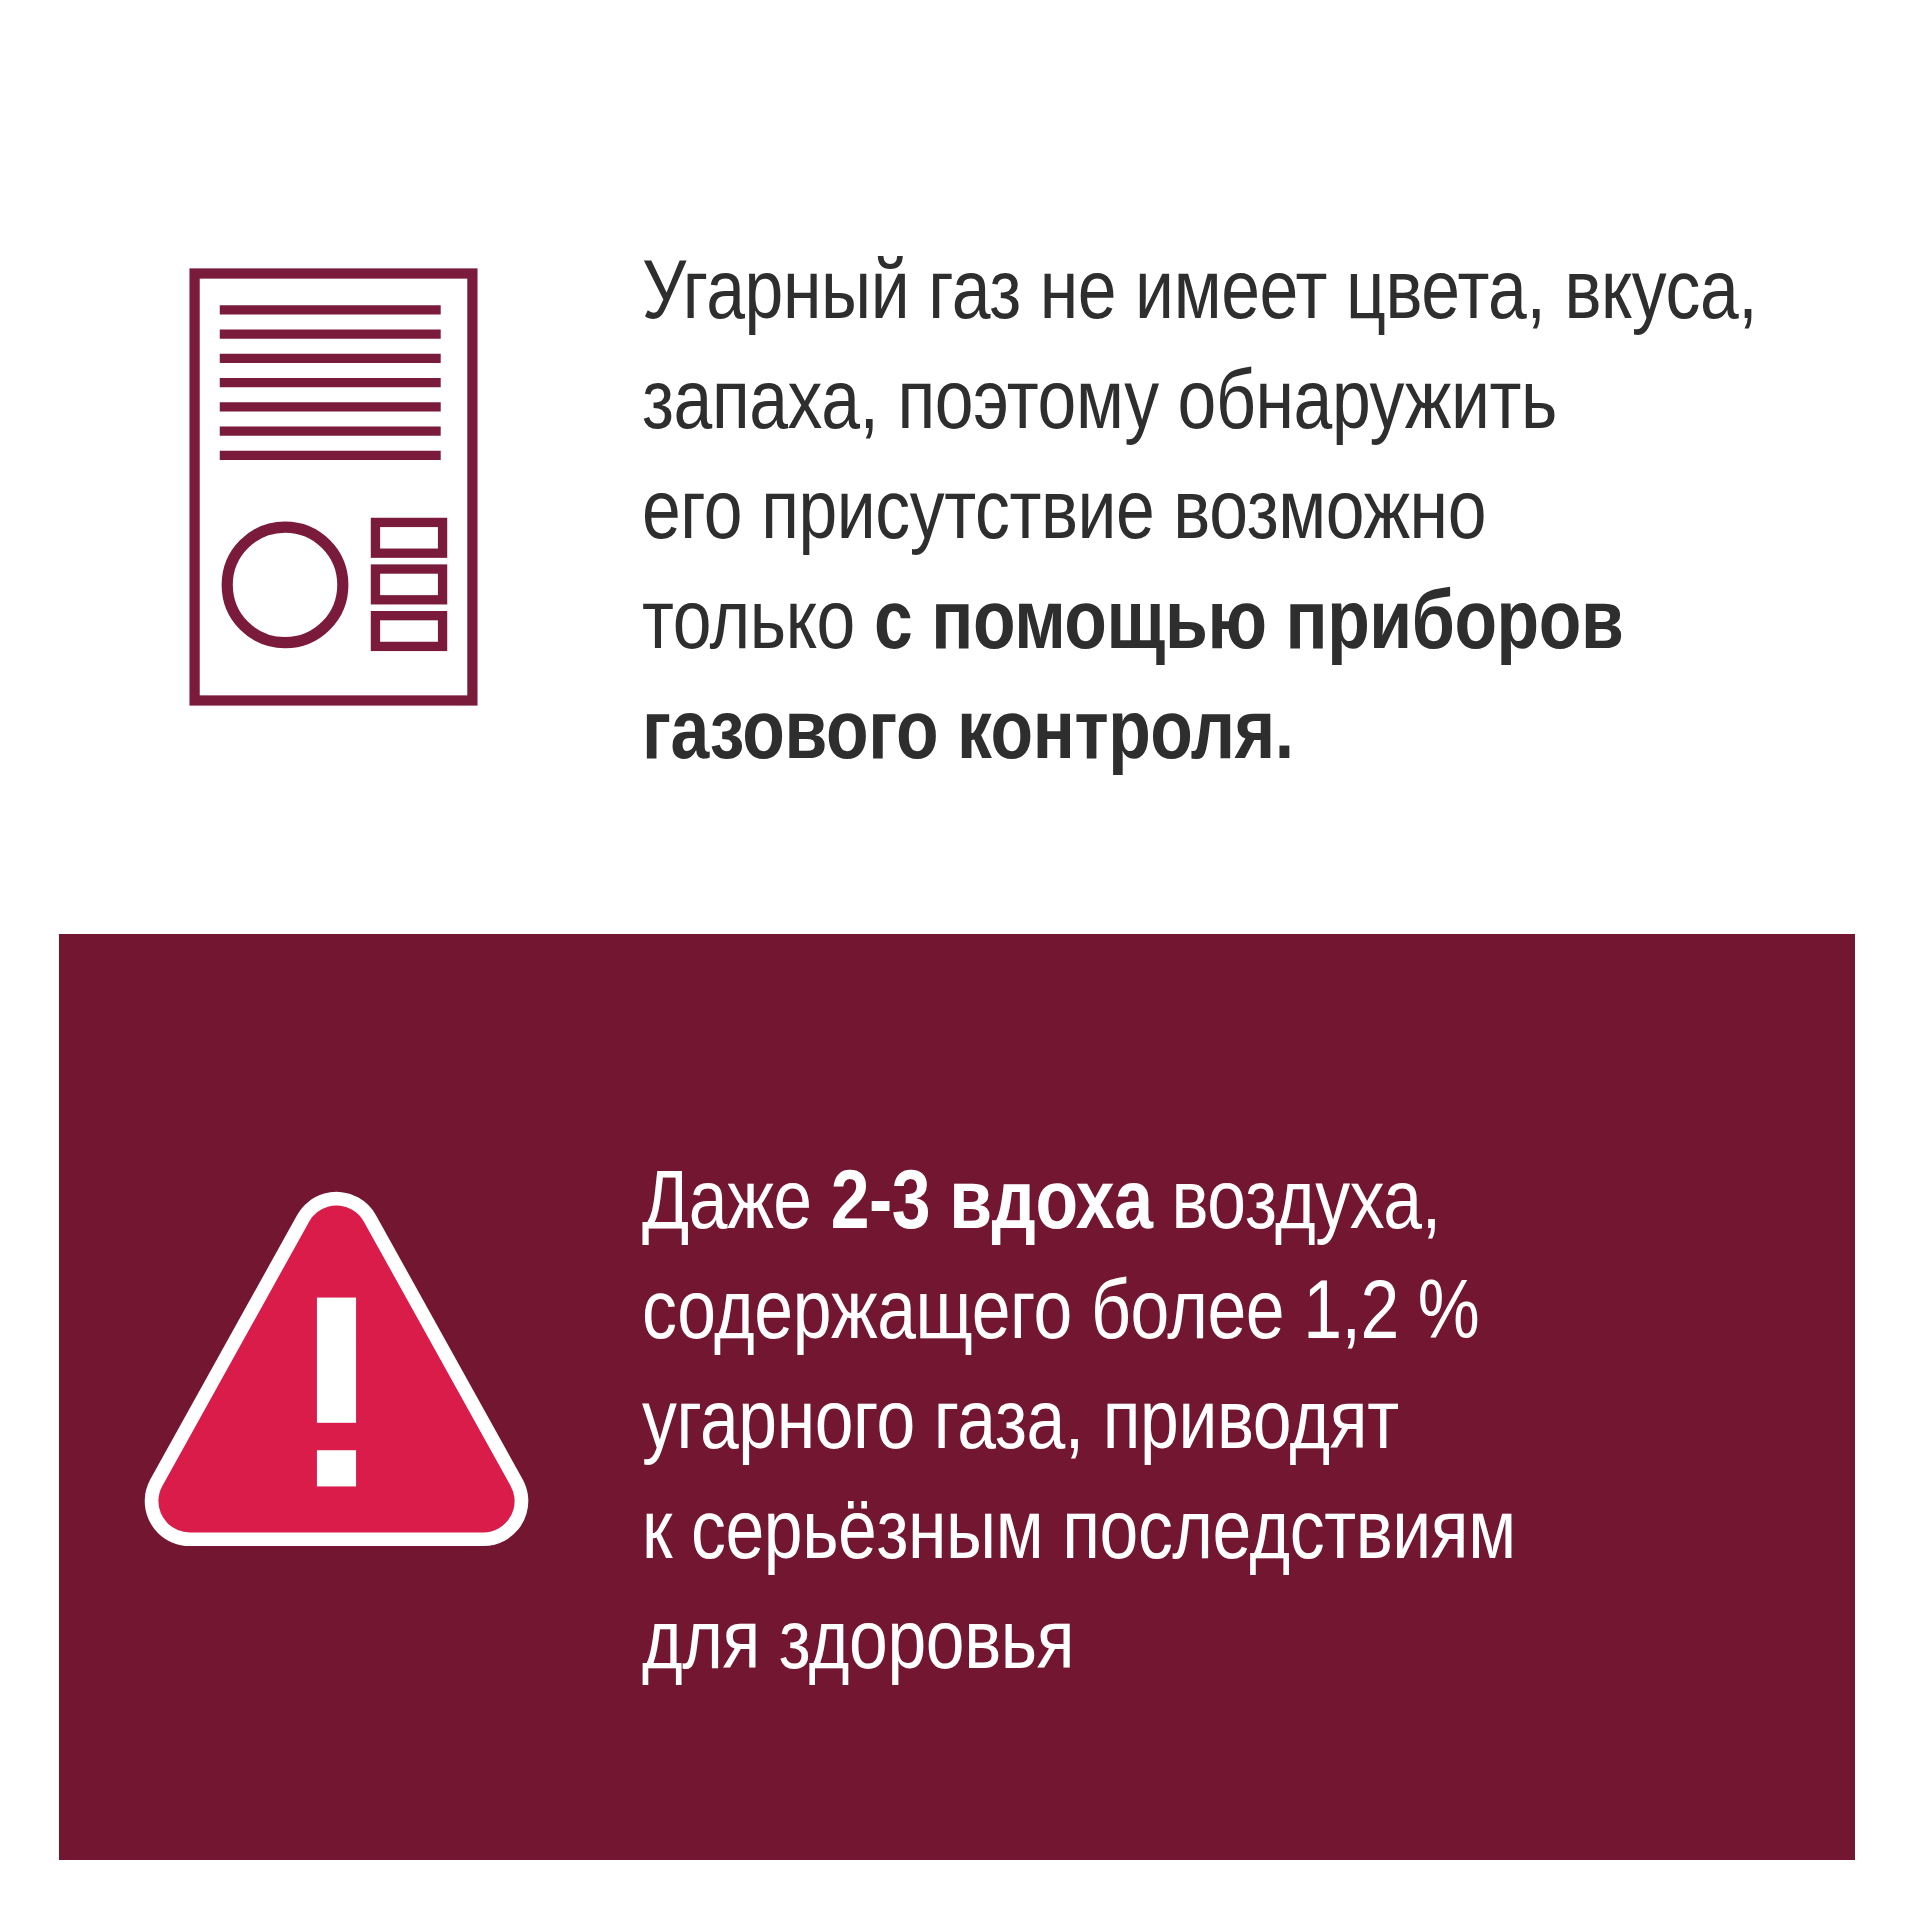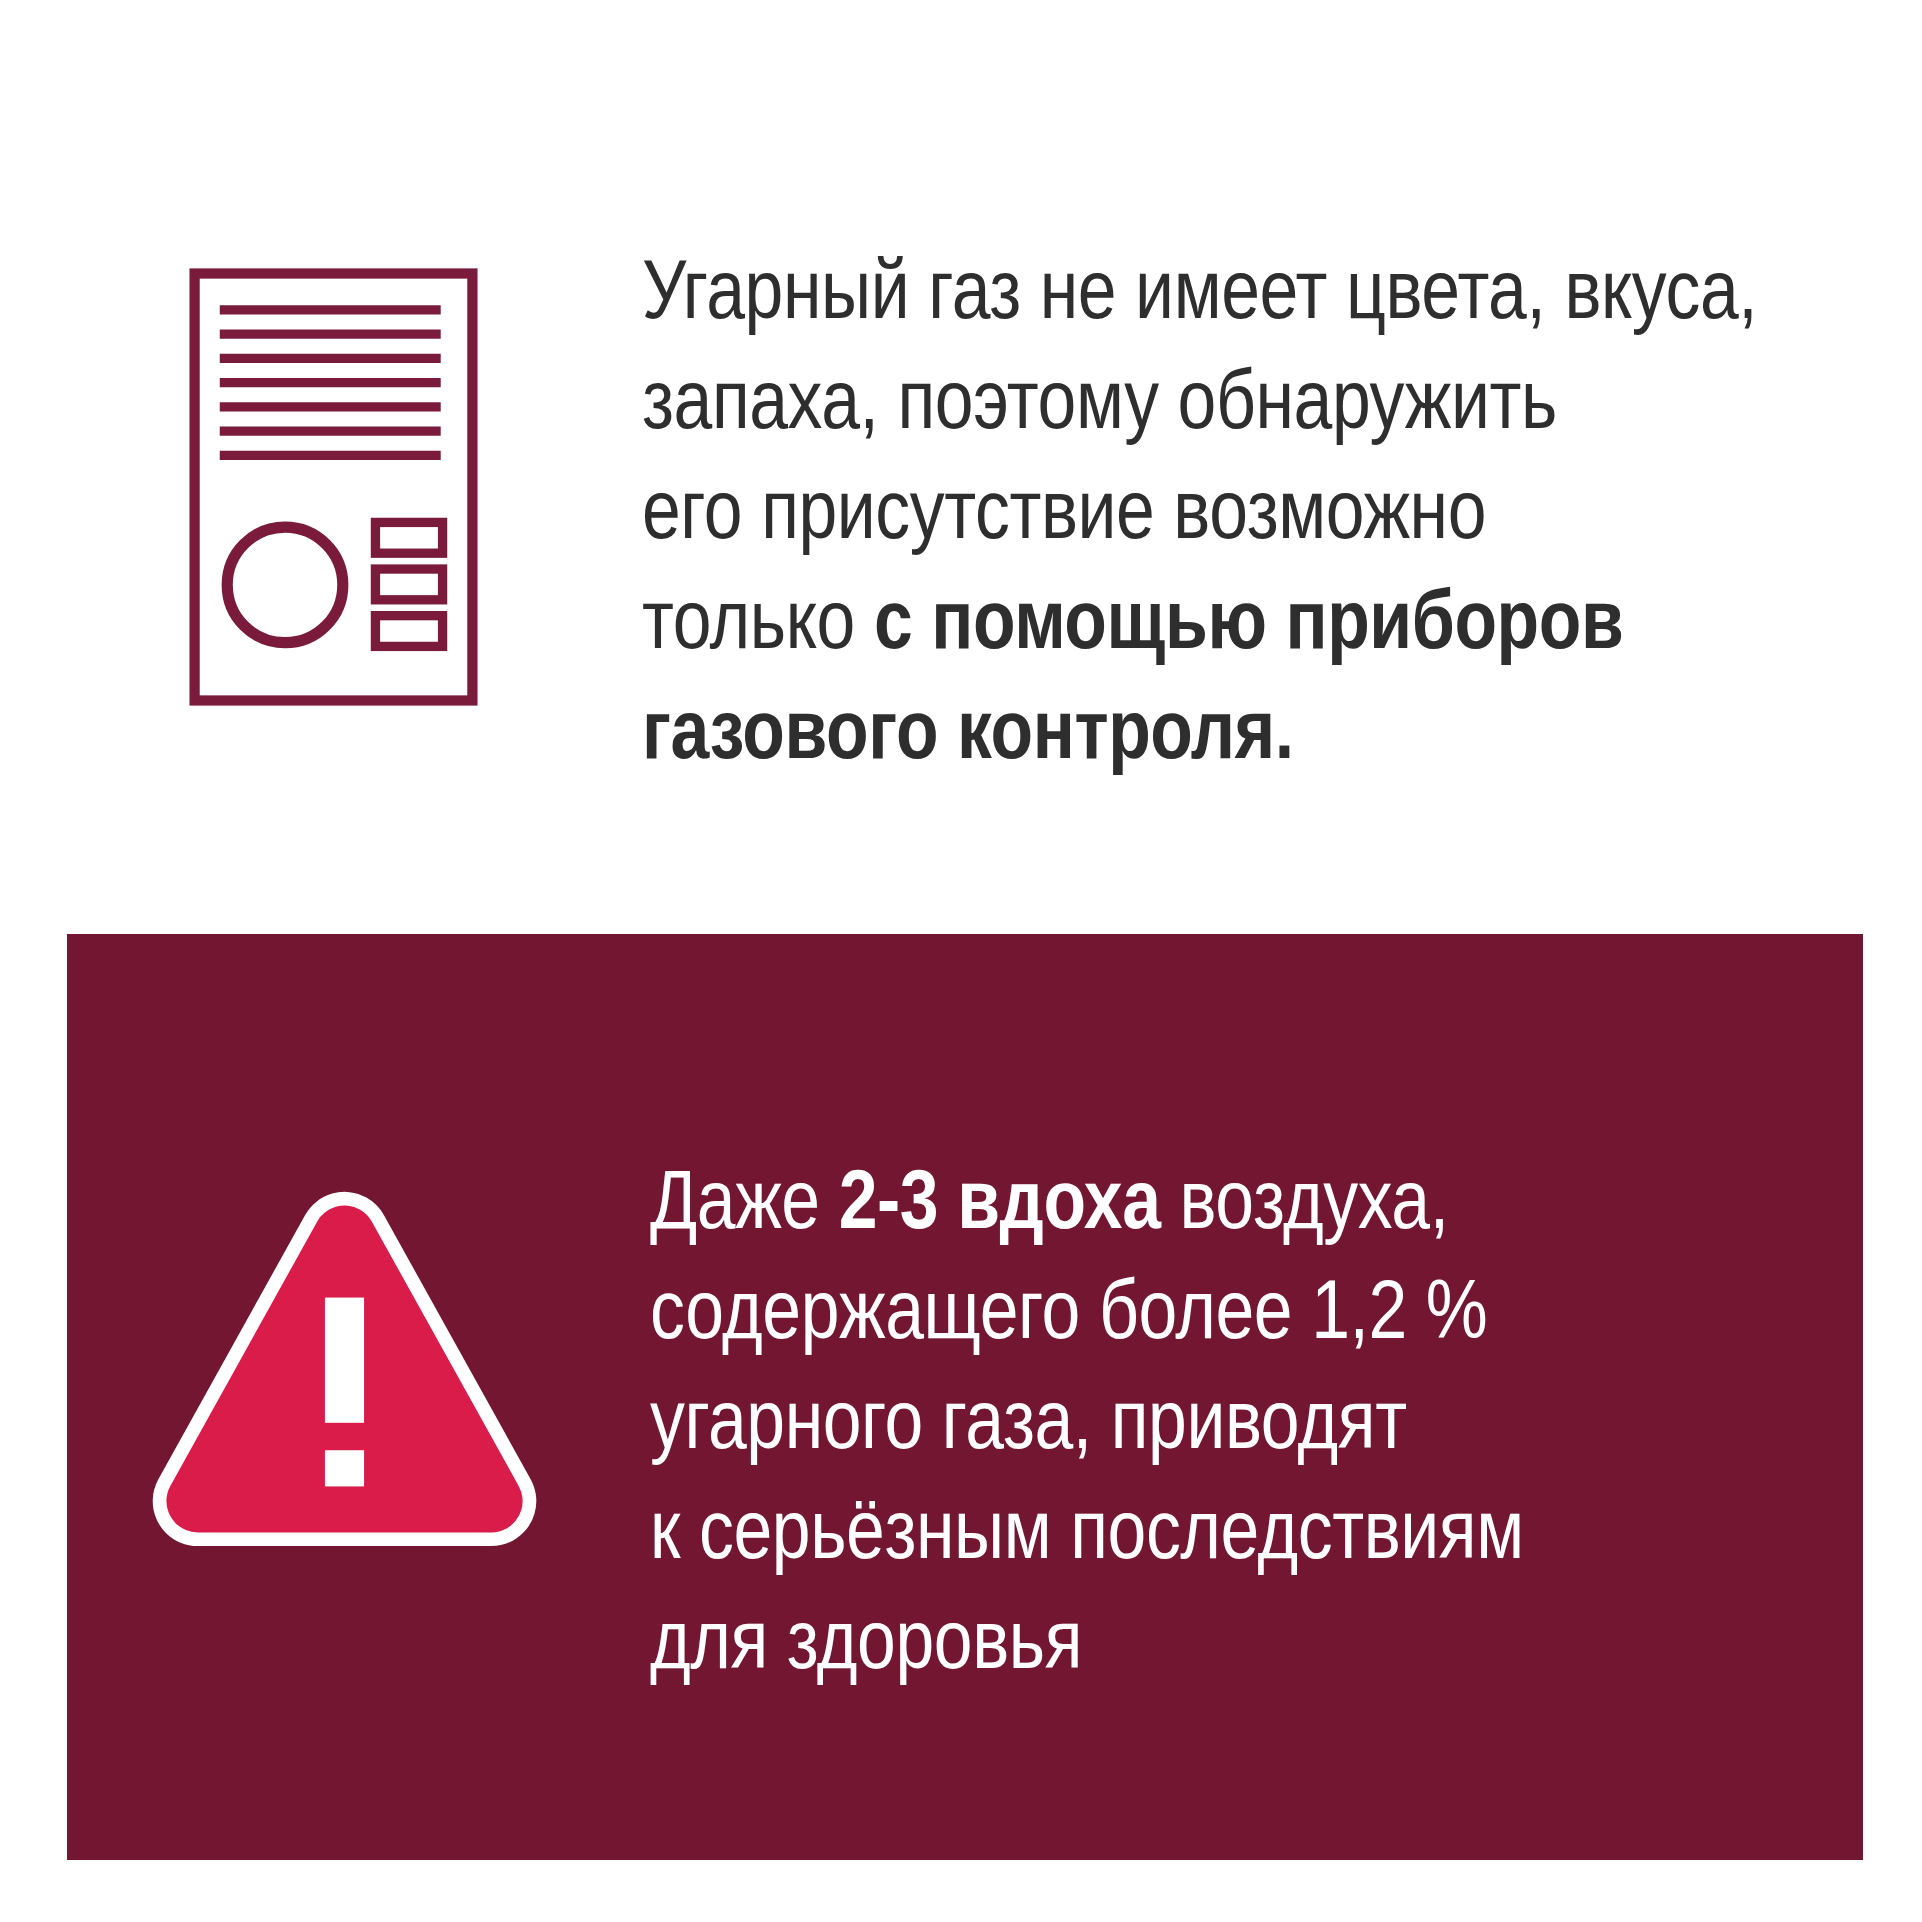--- a/index.html
+++ b/index.html
@@ -41,21 +41,21 @@
     letter-spacing:-0.5px;
   }
   .para .line{white-space:nowrap;height:110px;}
   .para .bold{font-weight:700;}
   .top-para{
     left:642px;top:235px;
     color:var(--top-text,#2e2e2e);
   }
   
   .warning-panel{
-    position:absolute;left:67px;top:934px;
+    position:absolute;left:59px;top:934px;
     width:1796px;height:926px;
     background:var(--panel-bg,#721631);
   }
   .triangle-icon{
     position:absolute;left:72px;top:244px;
     width:411px;height:382px;
   }
   .tri-outer{
     fill:var(--triangle-border,#ffffff);
     stroke:var(--triangle-border,#ffffff);

